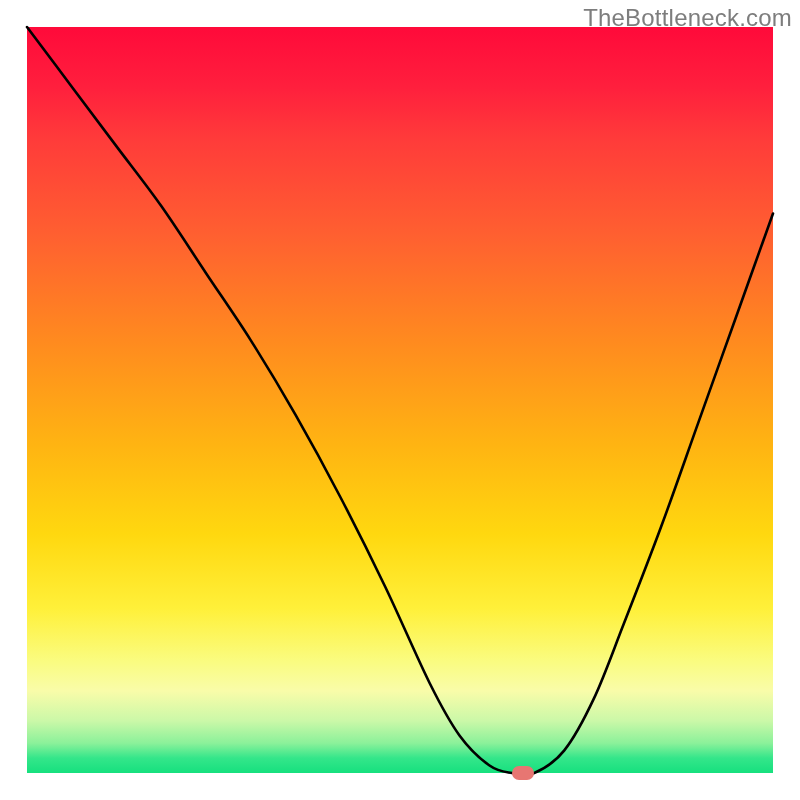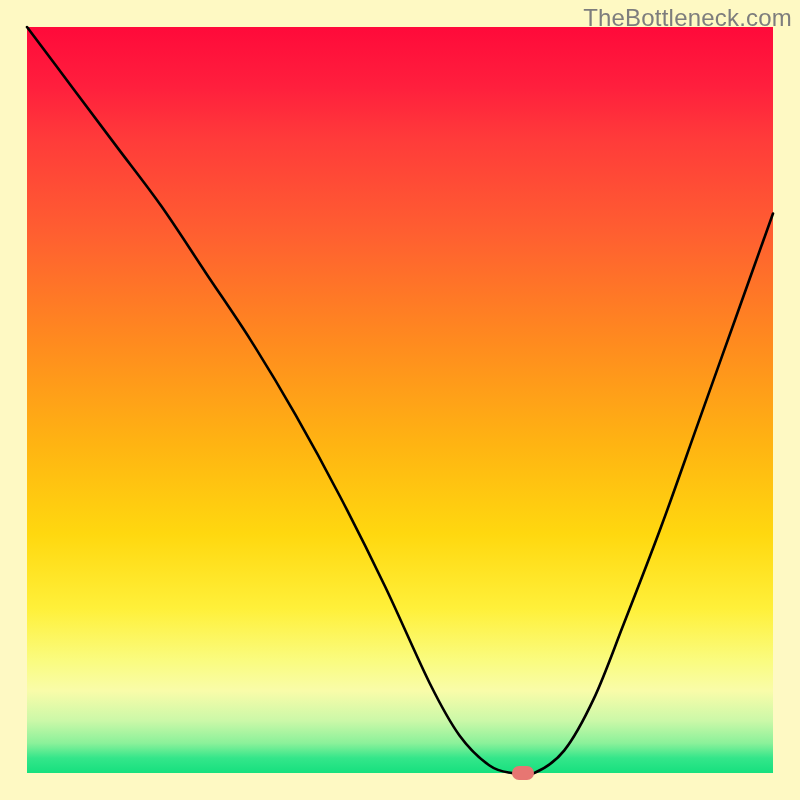--- a/index.html
+++ b/index.html
@@ -9,21 +9,21 @@
     height: 800px;
     background: #000;
     overflow: hidden;
   }
   .frame {
     position: absolute;
     left: 0;
     top: 0;
     width: 800px;
     height: 800px;
-    background: #fef9c3;
+    background: #ffffff;
   }
   .plot {
     position: absolute;
     left: 27px;
     top: 27px;
     width: 746px;
     height: 746px;
     background: linear-gradient(to bottom,
       #ff0a3a 0%,
       #ff1f3d 8%,

